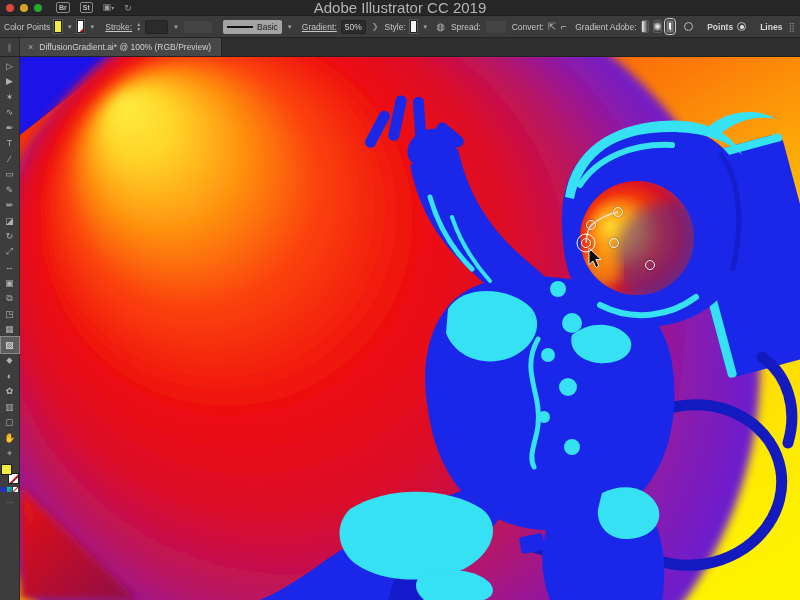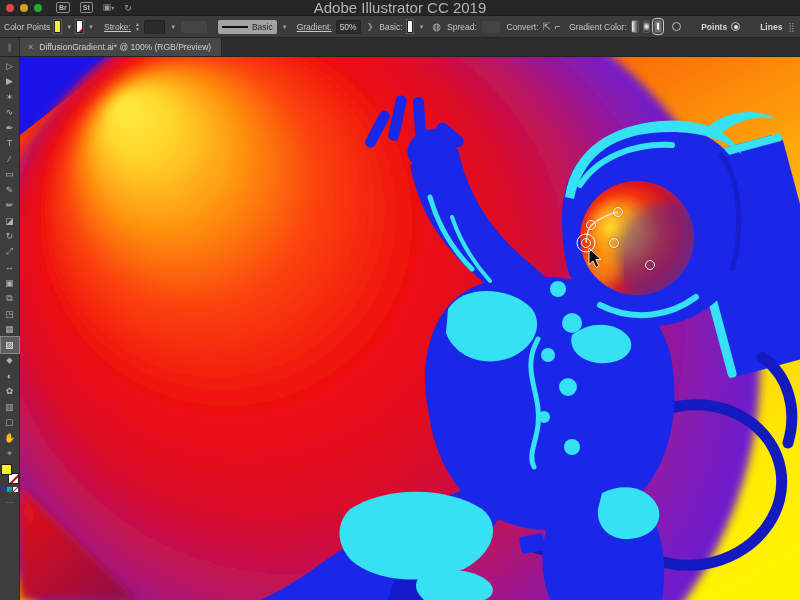--- a/index.html
+++ b/index.html
@@ -31,21 +31,21 @@
   .brush-select { background:#a3a3a3; border-radius:2px; height:14px; width:66px; display:flex; align-items:center; gap:4px; padding:4px 4px; color:#222; }
   .brush-line { flex:0 0 26px; height:2px; background:#111; }
   .sep-chev { color:#8e8e8e; font-size:8px; margin:0 2px; }
   .mini-ico { width:14px; height:14px; display:flex; align-items:center; justify-content:center; color:#b5b5b5; font-size:10px; }
   .gtype { width:15px; height:13px; border:1px solid #5c5c5c; border-radius:2px; }
   .gtype.linear { background:linear-gradient(90deg,#f0f0f0,#3c3c3c); }
   .gtype.radial { background:radial-gradient(circle at 50% 50%,#f0f0f0 10%,#3c3c3c 80%); }
   .gtype.freeform { background:#777; position:relative; }
   .gtype.freeform::after { content:""; position:absolute; inset:2px; background:radial-gradient(circle at 30% 30%,#fff 0 2px,transparent 2px),radial-gradient(circle at 70% 65%,#fff 0 2px,transparent 2px); }
   .gtype.selected { outline:1px solid #c9c9c9; outline-offset:1px; }
-  .radio { display:flex; align-items:center; gap:20px; }
+  .radio { display:flex; align-items:center; gap:14px; }
   .radio .dot { width:9px; height:9px; border:1.3px solid #b9b9b9; border-radius:50%; position:relative; }
   .radio.checked .dot::after { content:""; position:absolute; inset:1.5px; background:#e8e8e8; border-radius:50%; }
   .radio .rlabel { font-weight:bold; color:#d6d6d6; }
   .dots-ico { color:#8f8f8f; font-size:9px; letter-spacing:1px; margin-left:2px; }
 
   
   .tabbar { height:19px; background:#2e2e2e; display:flex; align-items:stretch; border-bottom:1px solid #222; }
   .tab-grip { width:20px; display:flex; align-items:center; justify-content:center; color:#8b8b8b; font-size:8px; background:#3d3d3d; border-right:1px solid #2a2a2a; }
   .doc-tab { background:#474747; display:flex; align-items:center; gap:6px; padding:0 10px 0 8px; font-size:8.5px; color:#d0d0d0; border-right:1px solid #262626; }
   .doc-tab .close { color:#a9a9a9; font-size:9px; }
@@ -104,30 +104,30 @@
     <span class="chev">▼</span>
   <span class="field disabled" style="width:52px"></span>
   <span class="brush-select" style="margin-left:6px">
       <i class="brush-line"></i>
       <span>Basic</span>
     </span>
     <span class="chev">▼</span>
   <span class="cb-label link" style="margin-left:5px">Gradient:</span>
   <span class="field" style="width:42px">50%</span>
   <span class="sep-chev">❯</span>
-  <span class="cb-label">Basic:</span>
+  <span class="cb-label">Style:</span>
   <span class="swatch" style="background:#f4f4f0"></span>
     <span class="chev">▼</span>
   <span class="mini-ico" style="margin-left:4px">◍</span>
   <span class="cb-label" style="margin-left:2px">Spread:</span>
   <span class="field disabled" style="width:36px"></span>
   <span class="cb-label" style="margin-left:1px">Convert:</span>
   <span class="mini-ico">⇱</span>
   <span class="mini-ico">⌐</span>
-  <span class="cb-label" style="margin-left:4px">Gradient Color:</span>
+  <span class="cb-label" style="margin-left:4px">Gradient Adobe:</span>
   <span class="gtype linear"></span>
   <span class="gtype radial"></span>
   <span class="gtype freeform selected"></span>
   <span class="radio" style="margin-left:6px">
       <span class="dot"></span>
       <span class="rlabel">Points</span>
     </span>
   <span class="radio checked" style="margin-left:0">
       <span class="dot"></span>
       <span class="rlabel">Lines</span>

